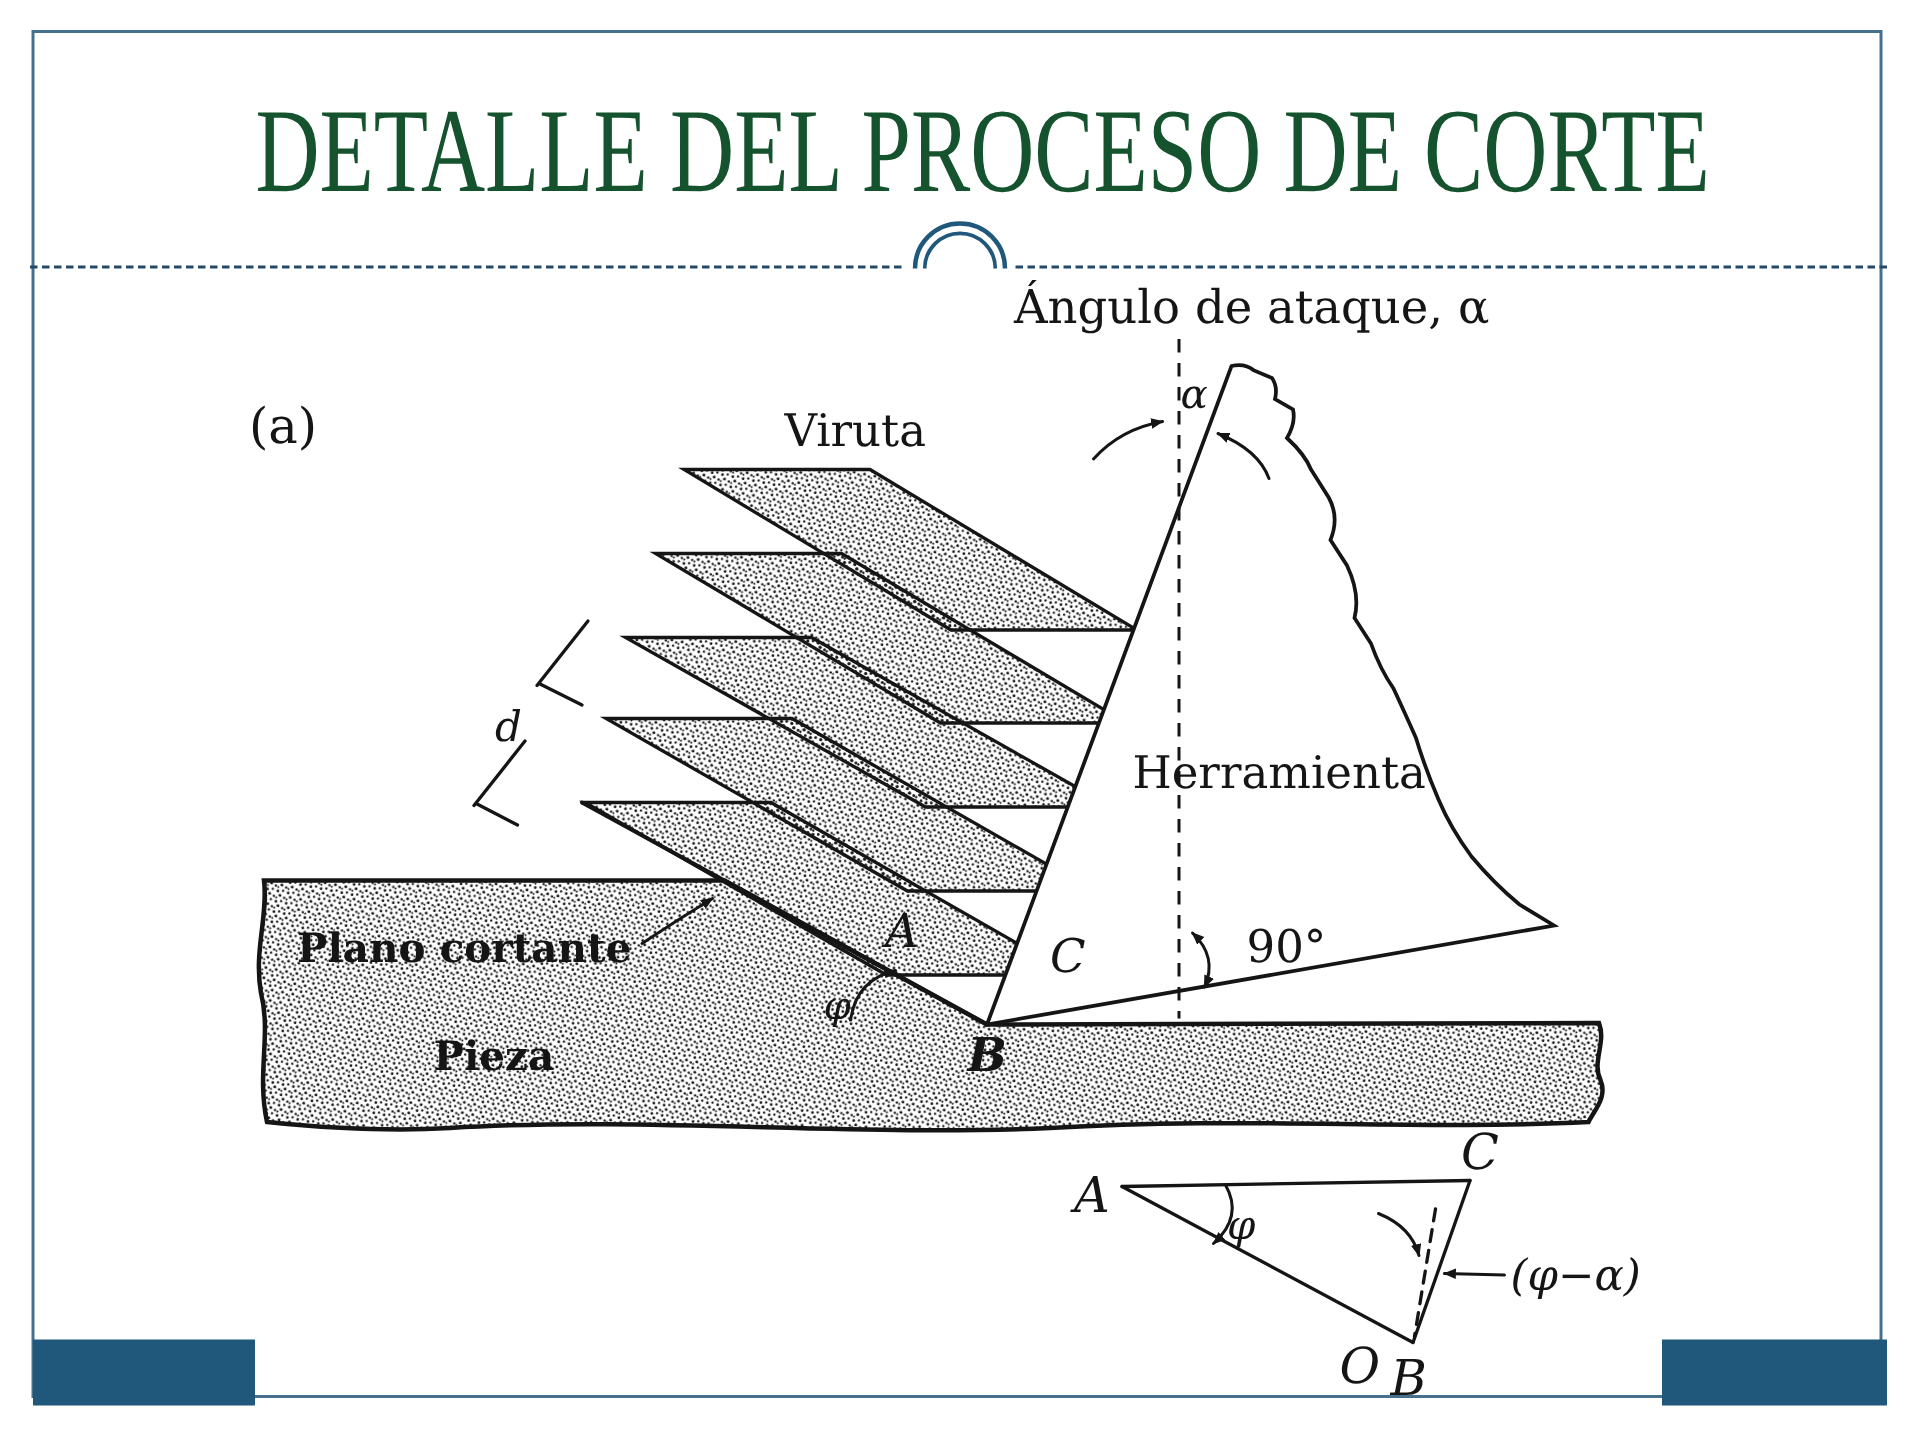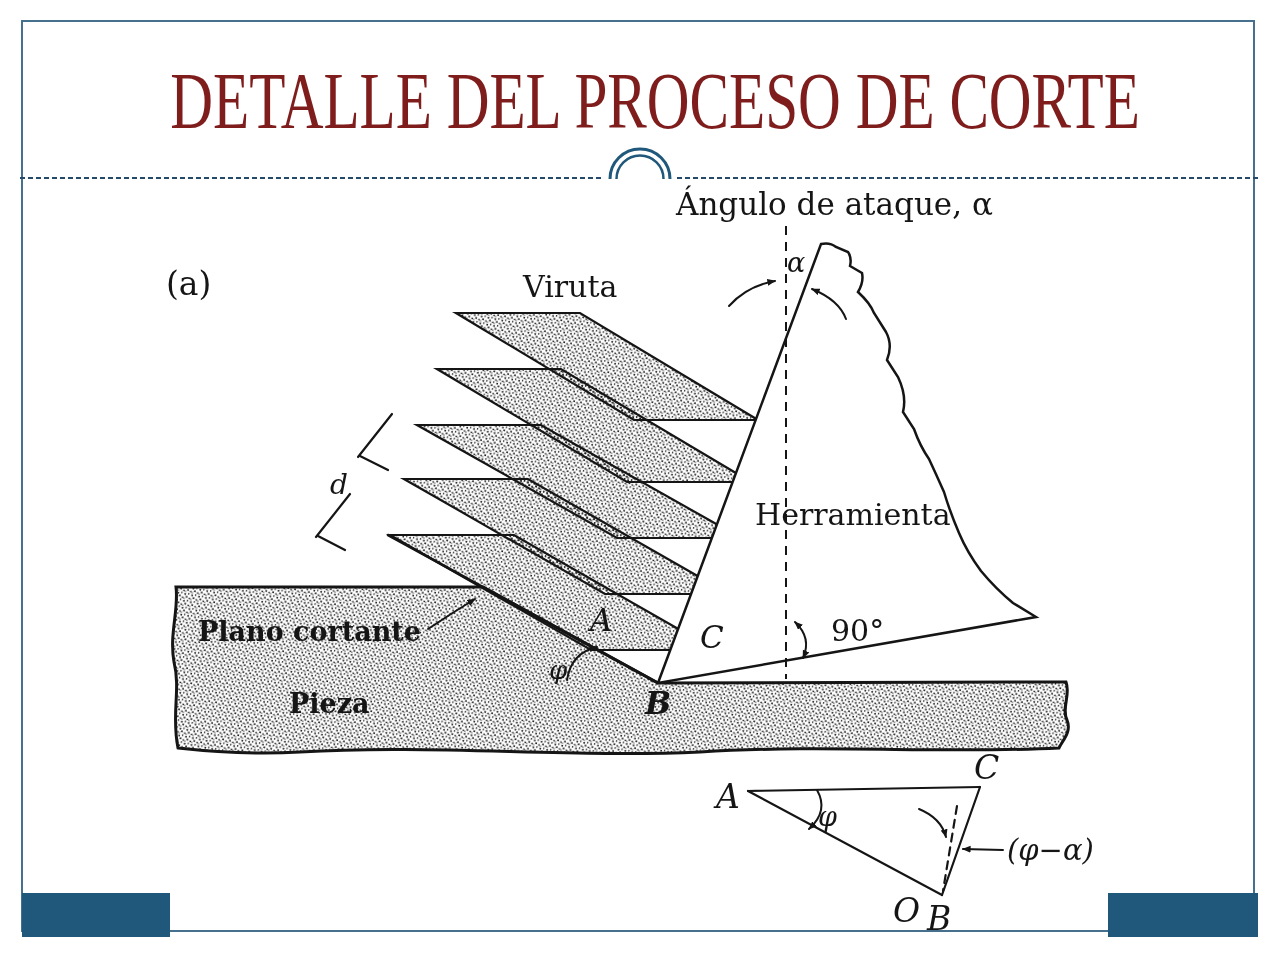--- a/index.html
+++ b/index.html
@@ -6,21 +6,21 @@
   body{
     width:1280px;height:960px;position:relative;overflow:hidden;
     background:#ffffff;font-family:"Liberation Serif",serif;
   }
   .frame{
     position:absolute;left:21px;top:20px;width:1234px;height:912px;
     border:2px solid #46718e;box-sizing:border-box;background:#ffffff;
   }
   .slide-title{
     position:absolute;left:0;top:56px;width:1280px;text-align:center;
-    color:#7f1d1d;font-family:"Liberation Serif",serif;font-size:80px;
+    color:#14532d;font-family:"Liberation Serif",serif;font-size:80px;
     font-weight:400;letter-spacing:0px;white-space:nowrap;
   }
   .slide-title .squeeze{display:inline-block;transform:scaleX(0.74);transform-origin:50% 50%;}
   .corner-rect{
     position:absolute;top:893px;height:44px;background:#1f587a;
   }
   .corner-rect.left{left:22px;width:148px;}
   .corner-rect.right{left:1108px;width:150px;}
   svg{position:absolute;left:0;top:0;}
   .ink{stroke:#151515;fill:none;stroke-linecap:round;}

